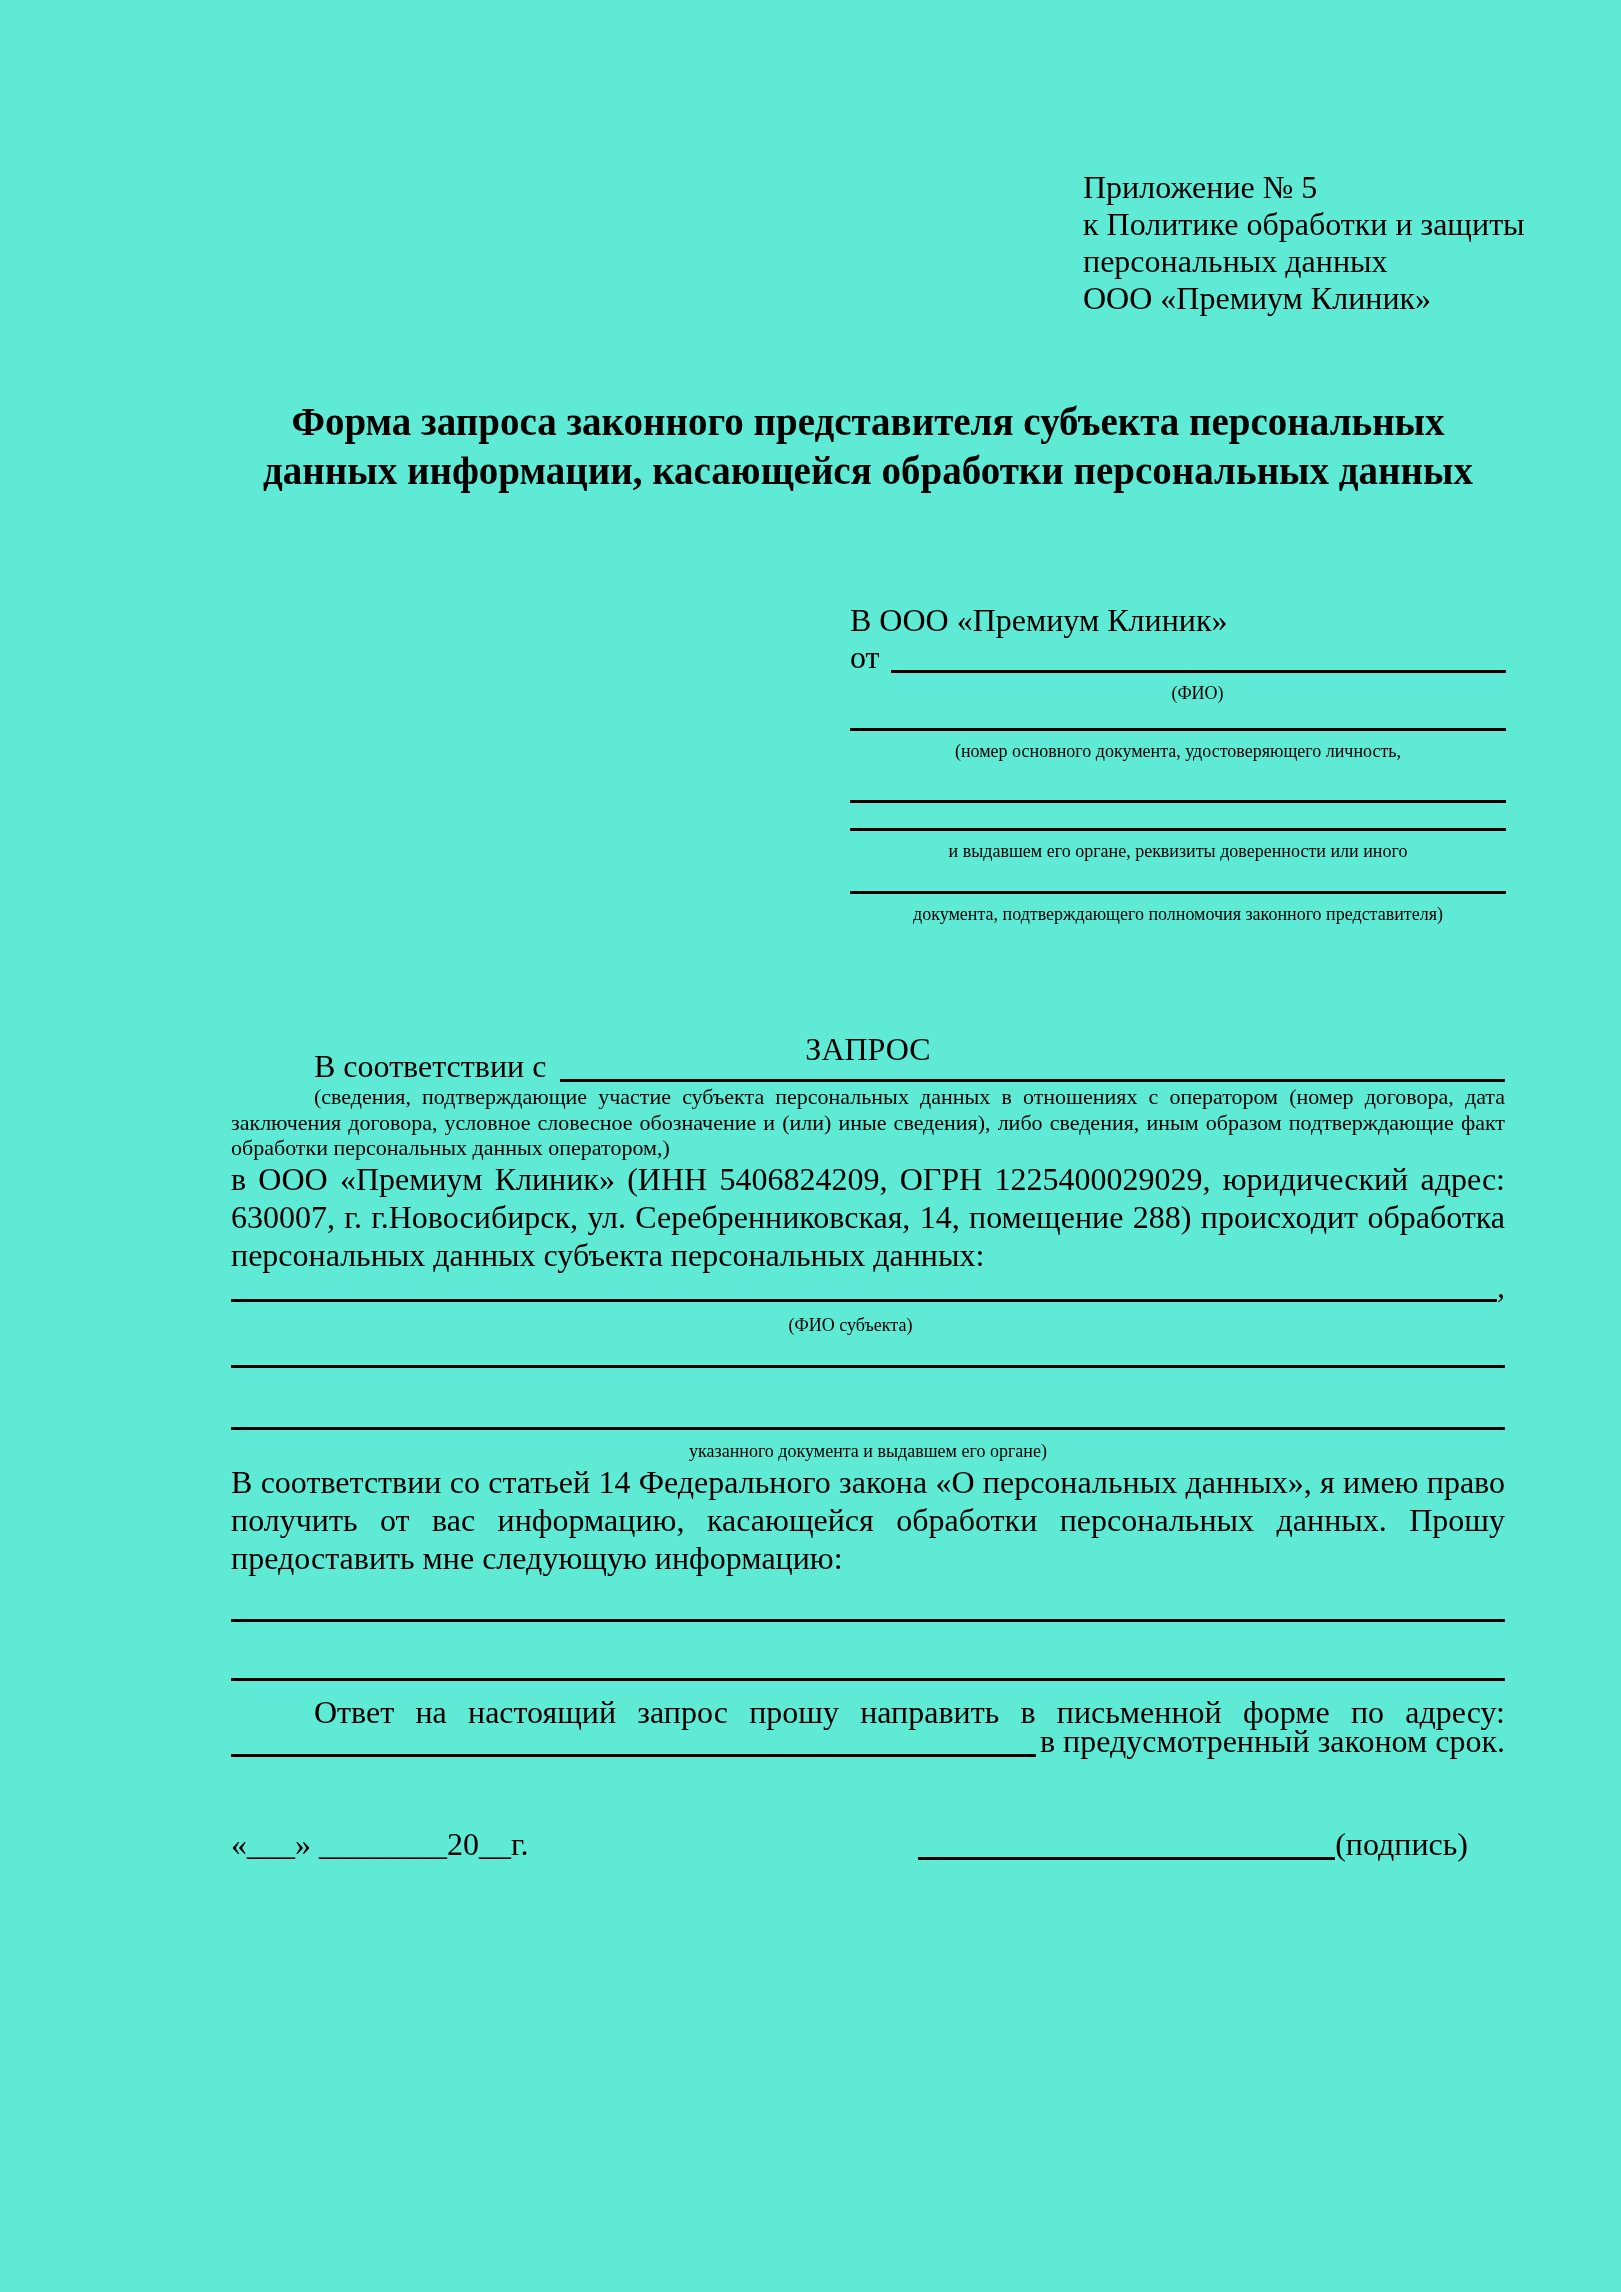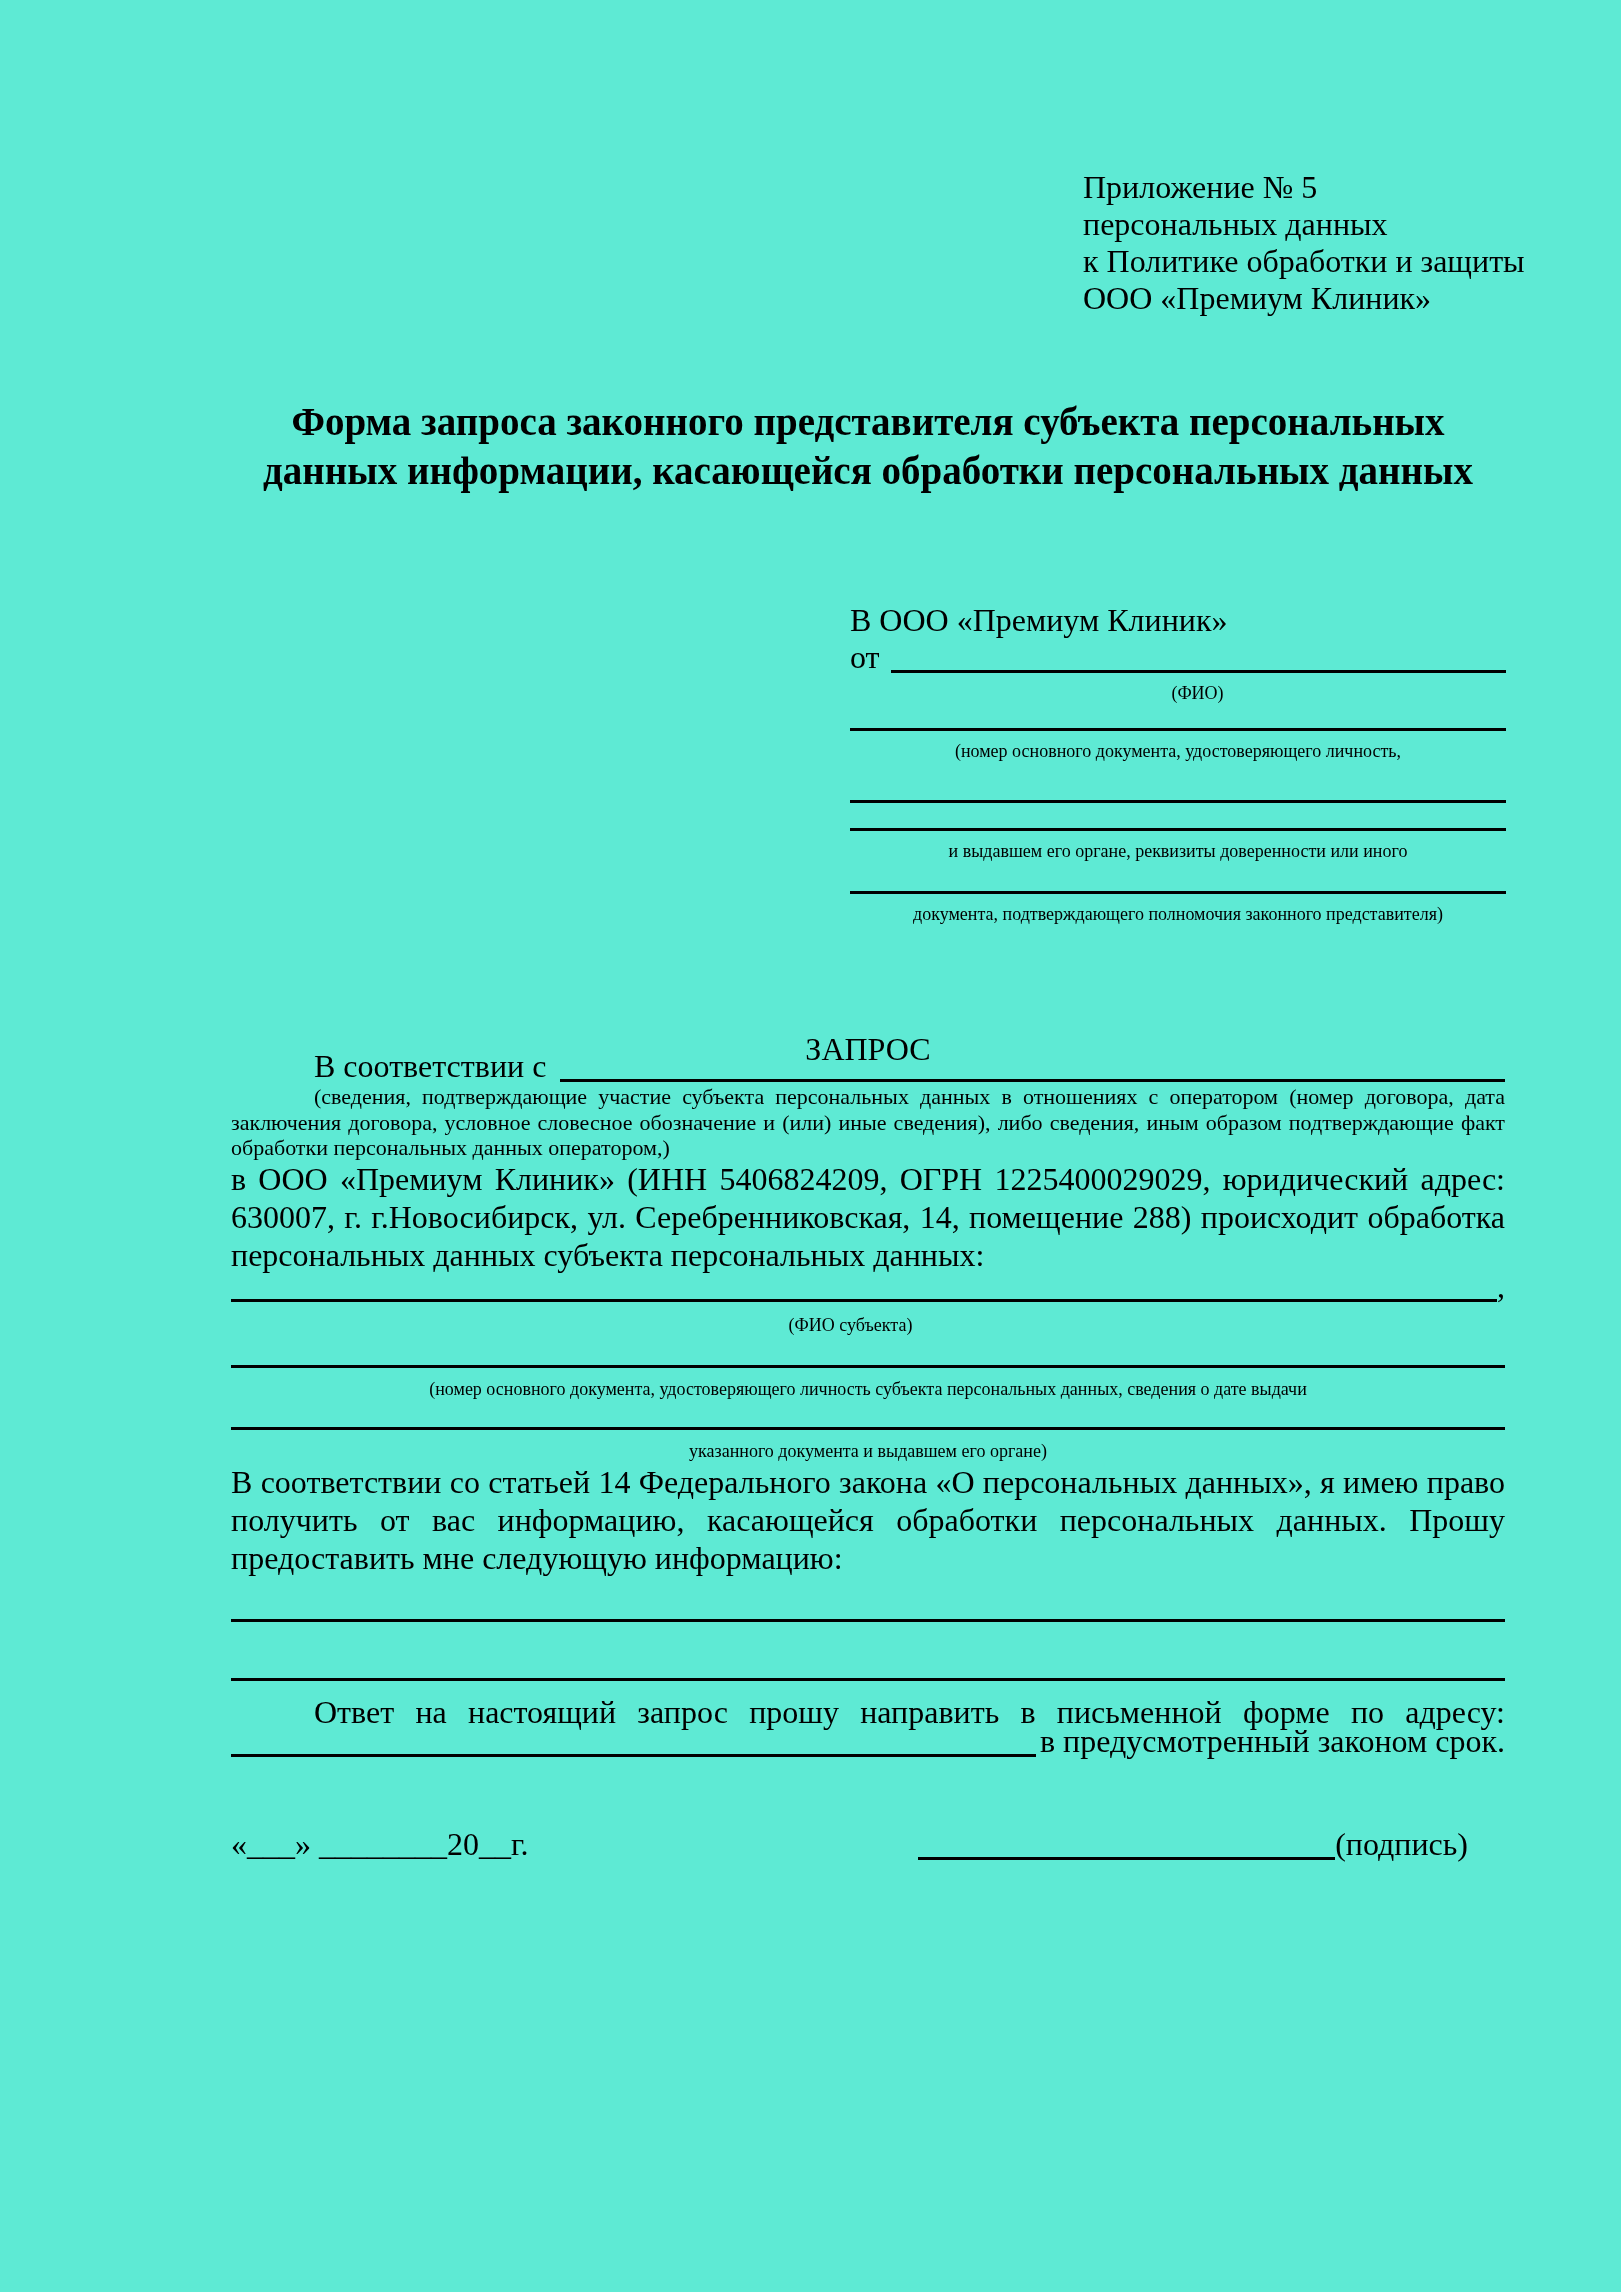--- a/index.html
+++ b/index.html
@@ -55,22 +55,22 @@
   .sig-line{width:417px;border-bottom:3.9px solid #000;height:100%;flex:0 0 auto;}
   .sig-cap{line-height:32px;white-space:nowrap;}
 </style>
 </head>
 <body>
 
 <div class="page">
 
   <div class="abs appendix">
     <div>Приложение № 5</div>
+    <div>к Политике обработки и защиты</div>
     <div>персональных данных</div>
-    <div>к Политике обработки и защиты</div>
     <div>ООО «Премиум Клиник»</div>
   </div>
 
   <div class="abs doc-title">Форма запроса законного представителя субъекта персональных данных информации, касающейся обработки персональных данных</div>
 
   <div class="abs addr">
     <div class="addr-to">В ООО «Премиум Клиник»</div>
     <div class="row addr-from-row">
       <span class="addr-from-label">от</span>
       <span class="fill-line"></span>
@@ -99,21 +99,20 @@
 
   <div class="abs body-just operator-par">в ООО «Премиум Клиник» (ИНН 5406824209, ОГРН 1225400029029, юридический адрес: 630007, г. г.Новосибирск, ул. Серебренниковская, 14, помещение 288) происходит обработка персональных данных субъекта персональных данных:</div>
 
   <div class="abs row fio-row">
     <span class="fill-line"></span>
     <span class="fio-comma">,</span>
   </div>
   <div class="abs cap fio-cap">(ФИО субъекта)</div>
 
   <div class="hr" style="left:231px;top:1365px;width:1274px;"></div>
-  <div class="abs cap subj-cap1">(номер основного документа, удостоверяющего личность субъекта персональных данных, сведения о дате выдачи</div>
 
   <div class="hr" style="left:231px;top:1427px;width:1274px;"></div>
   <div class="abs cap subj-cap2">указанного документа и выдавшем его органе)</div>
 
   <div class="abs body-just law-par">В соответствии со статьей 14 Федерального закона «О персональных данных», я имею право получить от вас информацию, касающейся обработки персональных данных. Прошу предоставить мне следующую информацию:</div>
 
   <div class="hr" style="left:231px;top:1619px;width:1274px;"></div>
   <div class="hr" style="left:231px;top:1678px;width:1274px;"></div>
 
   <div class="abs reply-par">Ответ на настоящий запрос прошу направить в письменной форме по адресу:</div>

